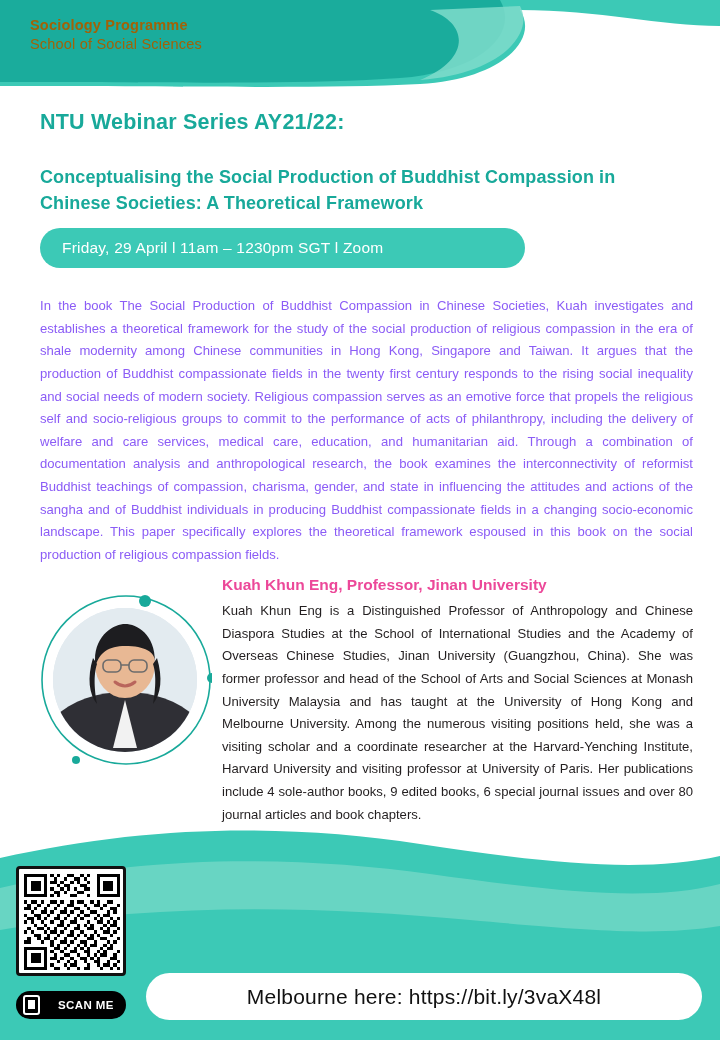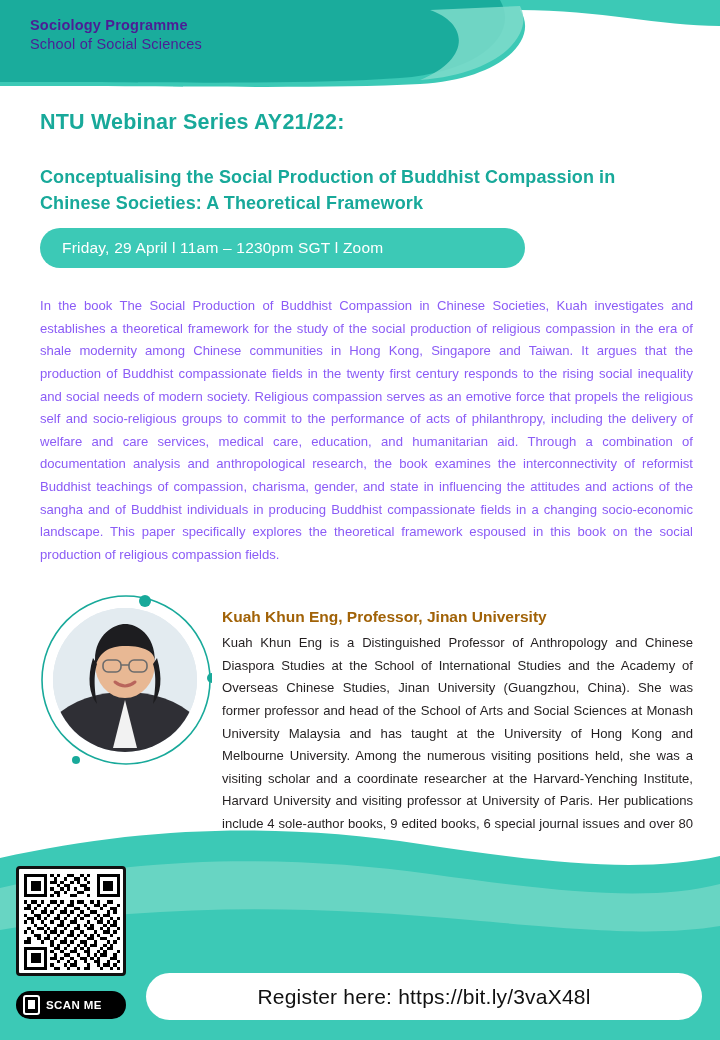--- a/index.html
+++ b/index.html
@@ -24,21 +24,21 @@
     top: 0; left: 0;
     width: 720px;
     height: 110px;
     overflow: hidden;
   }
   .header-band svg { display: block; }
   .header-text {
     position: absolute;
     top: 16px;
     left: 30px;
-    color: #4c1d95;
+    color: #a16207;
     line-height: 1.32;
     z-index: 3;
   }
   .header-line1 {
     font-size: 14.5px;
     font-weight: bold;
     letter-spacing: 0.2px;
   }
   .header-line2 {
     font-size: 14.5px;
@@ -128,25 +128,24 @@
   }
   .photo-circle svg { display: block; }
 
   .speaker-text {
     position: absolute;
     top: 576px;
     left: 222px;
     width: 471px;
   }
   .speaker-name {
-    color: #a16207;
+    color: #ec4899;
     font-size: 15.5px;
     font-weight: bold;
     margin-bottom: 6px;
-    margin-top: 32px;
   }
   .speaker-bio {
     font-size: 13.1px;
     line-height: 1.73;
     color: #231f20;
     text-align: justify;
   }
 
   
   .bottom-wave {
@@ -174,21 +173,21 @@
   .scan-me {
     position: absolute;
     left: 16px;
     bottom: 21px;
     width: 110px;
     height: 28px;
     background: #000000;
     border-radius: 14px;
     display: flex;
     align-items: center;
-    gap: 6px;
+    gap: 18px;
     padding-left: 7px;
   }
   .scan-icon {
     width: 17px;
     height: 20px;
     border: 2px solid #ffffff;
     border-radius: 3px;
     background: #000;
     position: relative;
     flex: 0 0 auto;
@@ -523,16 +522,16 @@
       </g>
     </svg>
   </div>
 
   <div class="scan-me">
     <span class="scan-icon"></span>
     <span>SCAN ME</span>
   </div>
 
   <div class="register-pill">
-    <span>Register here: https://bit.ly/3vaX48l</span>
+    <span>Melbourne here: https://bit.ly/3vaX48l</span>
   </div>
 
 </div>
 
 </body></html>

